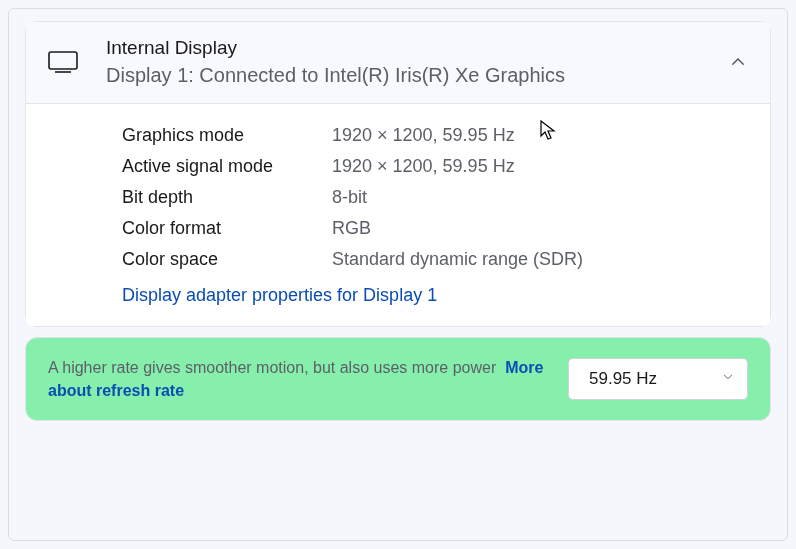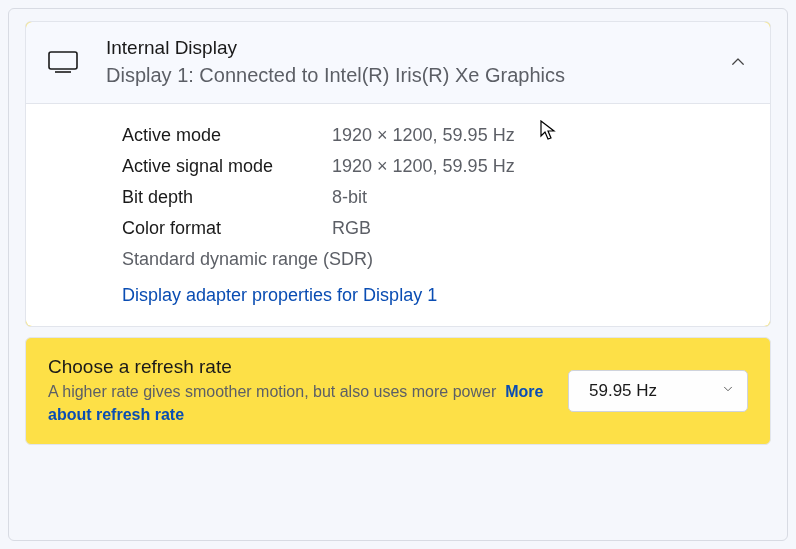--- a/index.html
+++ b/index.html
@@ -18,23 +18,23 @@
     padding: 12px 16px 16px 16px;
     height: 100%;
   }
   .section-title {
     font-size: 20px;
     font-weight: 600;
     color: #1a1a1a;
     margin: 0 0 12px 4px;
   }
   .card {
-    background: #fde047;
+    background: #86efac;
     border: 1px solid #e2e5ec;
-    border-radius: 6px;
+    border-radius: 12px;
     margin-bottom: 10px;
   }
   .card-header {
     display: flex;
     align-items: center;
     padding: 14px 20px 14px 22px;
     background: #f7f9fe;
     border-radius: 6px 6px 0 0;
     border-bottom: 1px solid #e2e5ec;
     cursor: pointer;
@@ -154,47 +154,47 @@
       <span class="chevron">
         <svg width="18" height="18" viewBox="0 0 24 24" fill="none" stroke="currentColor" stroke-width="1.6" stroke-linecap="round" stroke-linejoin="round">
             <polyline points="5 15 12 8 19 15"></polyline>
           </svg>
       </span>
     </div>
 
     <div class="card-body">
       <div id="props">
           <div class="prop-row">
-            <div class="prop-label">Active mode</div>
+            <div class="prop-label">Graphics mode</div>
             <div class="prop-value">1920 × 1200, 59.95 Hz</div>
           </div>
           <div class="prop-row">
             <div class="prop-label">Active signal mode</div>
             <div class="prop-value">1920 × 1200, 59.95 Hz</div>
           </div>
           <div class="prop-row">
             <div class="prop-label">Bit depth</div>
             <div class="prop-value">8-bit</div>
           </div>
           <div class="prop-row">
             <div class="prop-label">Color format</div>
             <div class="prop-value">RGB</div>
           </div>
           <div class="prop-row">
+            <div class="prop-label">Color space</div>
             <div class="prop-value">Standard dynamic range (SDR)</div>
           </div>
         </div>
       <span class="link">Display adapter properties for Display 1</span>
     </div>
   </div>
 
   <div class="card">
     <div class="card-refresh">
       <div class="refresh-text">
-        <div class="refresh-title">Choose a refresh rate</div>
         <div class="refresh-desc">
           <span>A higher rate gives smoother motion, but also uses more power</span>&nbsp;&nbsp;<span class="inline-link">More about refresh rate</span>
         </div>
       </div>
       <div class="dropdown">
         <span>59.95 Hz</span>
         <span class="dd-chevron">
           <svg width="14" height="14" viewBox="0 0 24 24" fill="none" stroke="currentColor" stroke-width="1.6" stroke-linecap="round" stroke-linejoin="round">
               <polyline points="6 9 12 15 18 9"></polyline>
             </svg>

